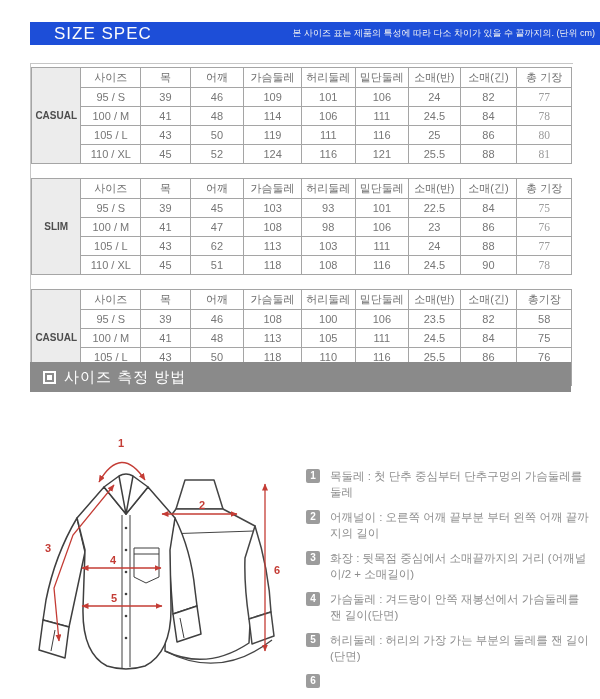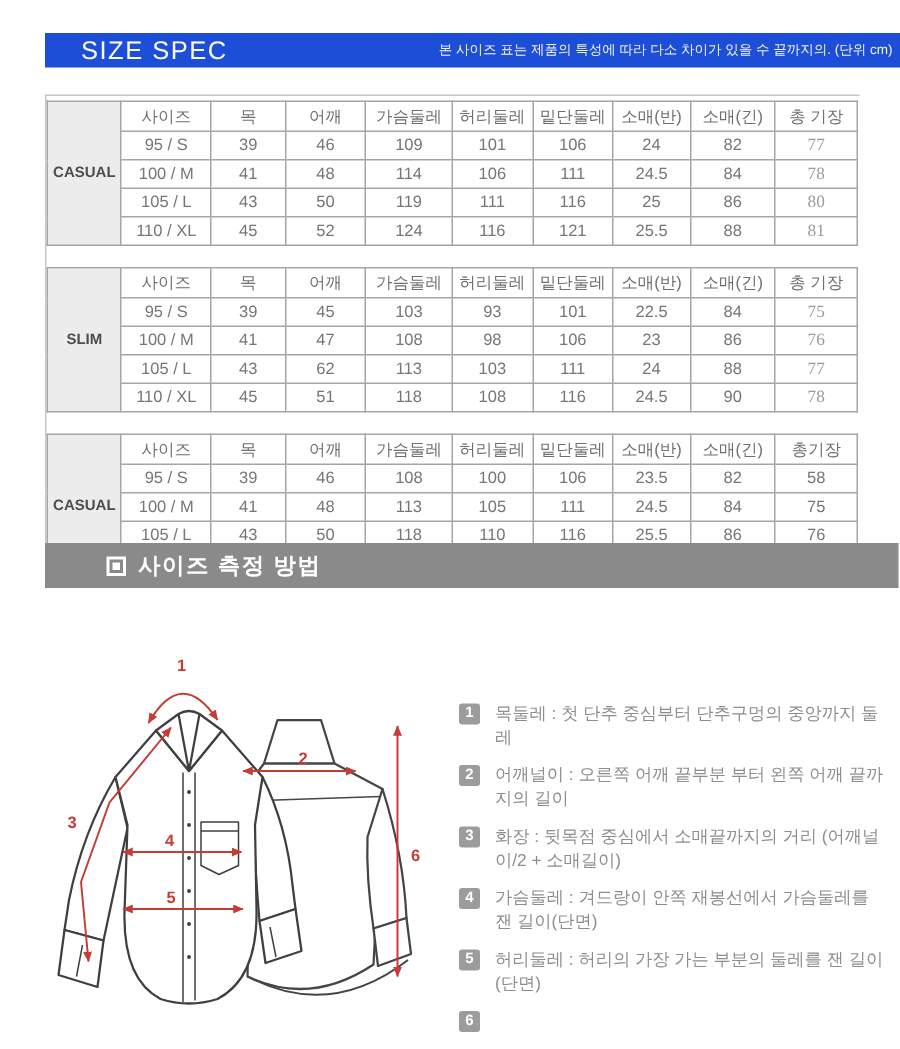--- a/index.html
+++ b/index.html
@@ -32,21 +32,21 @@
   .spec th{height:19px;color:#6f6f6f;}
   .spec td.cat{
     background:#ececec;font-weight:bold;font-size:10px;color:#4d4d4d;letter-spacing:0;
   }
   .spec td.oldnum{
     font-family:"Liberation Serif","DejaVu Serif",serif;color:#9a9a9a;font-size:11.5px;
   }
   
   .section-bar{
     position:absolute;left:30px;top:362px;width:541px;height:30px;background:#8a8a8a;
-    display:flex;align-items:center;color:#ffffff;font-size:15px;font-weight:bold;letter-spacing:1px;padding-left:28px;
+    display:flex;align-items:center;color:#ffffff;font-size:15px;font-weight:normal;letter-spacing:1px;
   }
   .sq-icon{display:inline-block;width:9px;height:9px;border:2px solid #fff;margin:0 8px 0 13px;position:relative;}
   .sq-icon .sq-inner{position:absolute;left:2px;top:2px;width:5px;height:5px;background:#fff;}
   
   .measure-area{position:absolute;left:0;top:400px;width:600px;height:299px;}
   .shirt-svg{position:absolute;left:25px;top:30px;}
   .legend{
     position:absolute;left:306px;top:68px;width:286px;margin:0;padding:0;list-style:none;
   }
   .legend li{display:flex;align-items:flex-start;margin-bottom:9px;}
@@ -348,21 +348,21 @@
       <text x="23" y="122">3</text>
       <text x="88" y="134">4</text>
       <text x="89" y="172">5</text>
       <text x="252" y="144">6</text>
     </g>
   </svg>
 
   <ul class="legend" id="legend">
       <li>
         <span class="badge">1</span>
-        <span class="txt">목둘레 : 첫 단추 중심부터 단추구멍의 중앙까지 둘레</span>
+        <span class="txt">목둘레 : 첫 단추 중심부터 단추구멍의 가슴둘레를 둘레</span>
       </li>
       <li>
         <span class="badge">2</span>
         <span class="txt">어깨널이 : 오른쪽 어깨 끝부분 부터 왼쪽 어깨 끝까지의 길이</span>
       </li>
       <li>
         <span class="badge">3</span>
         <span class="txt">화장 : 뒷목점 중심에서 소매끝까지의 거리 (어깨널이/2 + 소매길이)</span>
       </li>
       <li>

